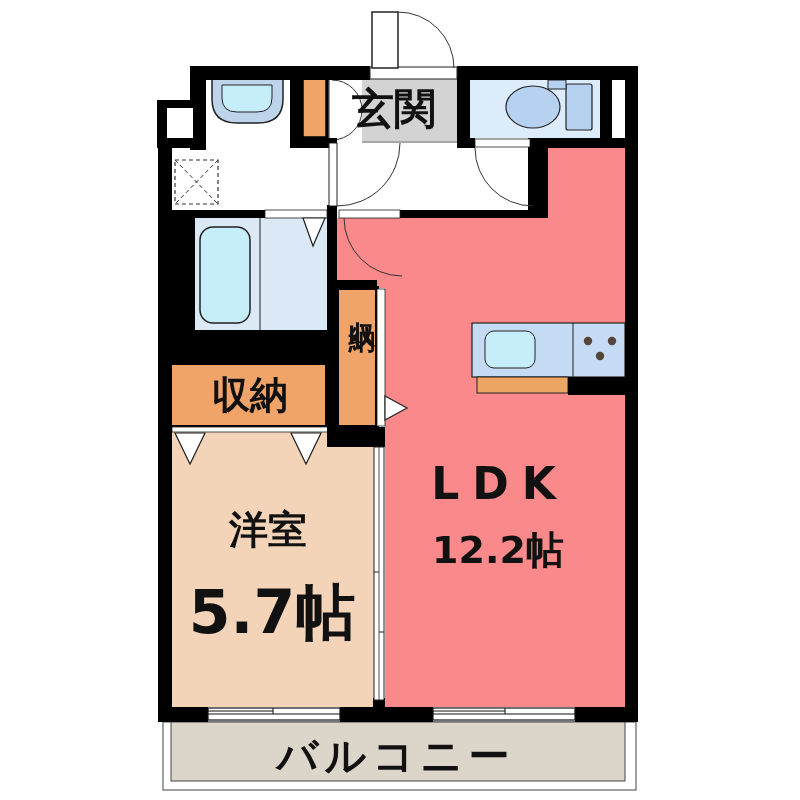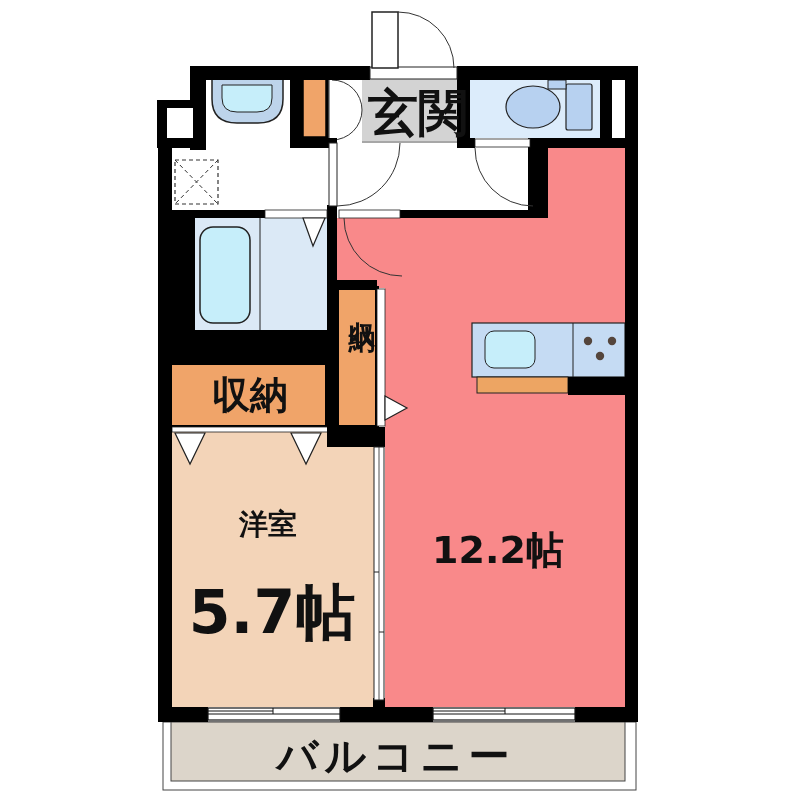--- a/index.html
+++ b/index.html
@@ -164,25 +164,26 @@
       <line x1="273" y1="708" x2="273" y2="714" stroke="#111" stroke-width="1"></line>
     </g>
     <g>
       <rect x="433" y="708" width="142" height="12" fill="#fff" stroke="#111" stroke-width="1.2"></rect>
       <line x1="433" y1="714" x2="575" y2="714" stroke="#111" stroke-width="1"></line>
       <line x1="433" y1="711" x2="505" y2="711" stroke="#111" stroke-width="1"></line>
       <line x1="505" y1="708" x2="505" y2="714" stroke="#111" stroke-width="1"></line>
     </g>
   </svg>
 
-  <div class="lbl" style="left:358px;top:88px;width:120px;font-size:50px;">玄関</div>
+  <div class="lbl" style="left:334px;top:88px;width:120px;font-size:42px;">玄関</div>
 
+  <div class="lbl" style="left:390px;top:462px;width:220px;font-size:44px;letter-spacing:13px;">LDK</div>
   <div class="lbl" style="left:378px;top:531px;width:240px;font-size:38px;">12.2帖</div>
 
-  <div class="lbl" style="left:168px;top:510px;width:200px;font-size:29px;">洋室</div>
+  <div class="lbl" style="left:168px;top:510px;width:200px;font-size:39px;">洋室</div>
   <div class="lbl" style="left:152px;top:582px;width:240px;font-size:60px;">5.7帖</div>
 
   <div class="lbl" style="left:168px;top:376px;width:164px;font-size:38px;">収納</div>
 
   <div class="lbl lbl-v" style="left:340px;top:300px;width:36px;height:130px;font-size:27px;">収納</div>
 
   <div class="lbl" style="left:196px;top:736px;width:400px;font-size:41px;letter-spacing:6px;">バルコニー</div>
 </div>
 
 </body></html>

